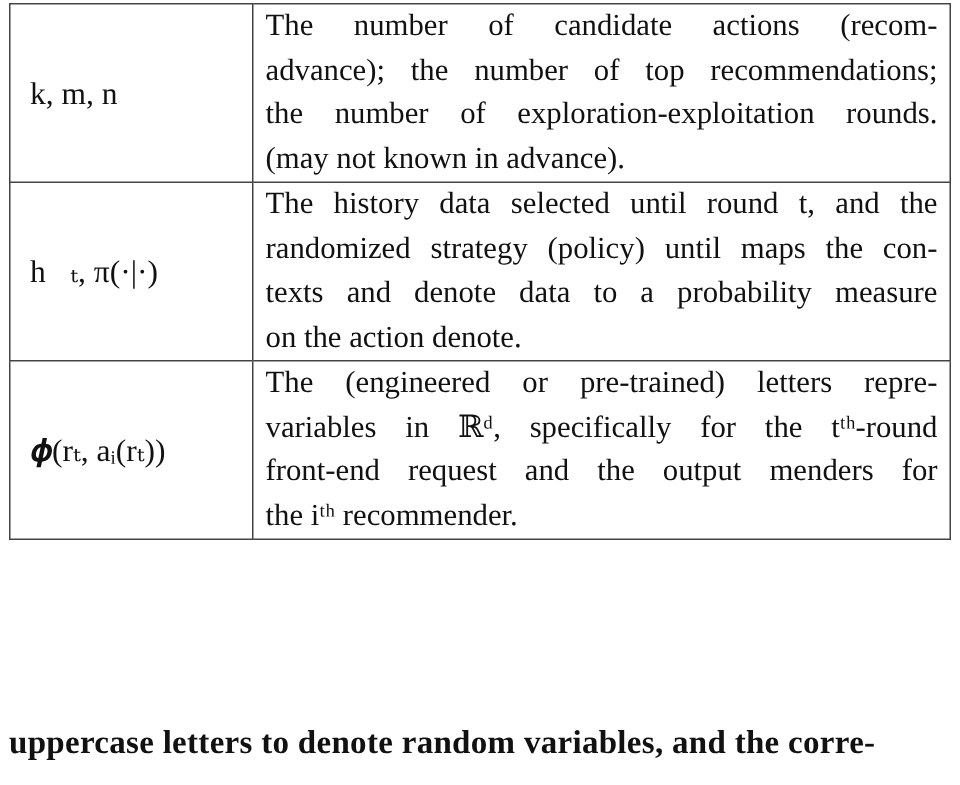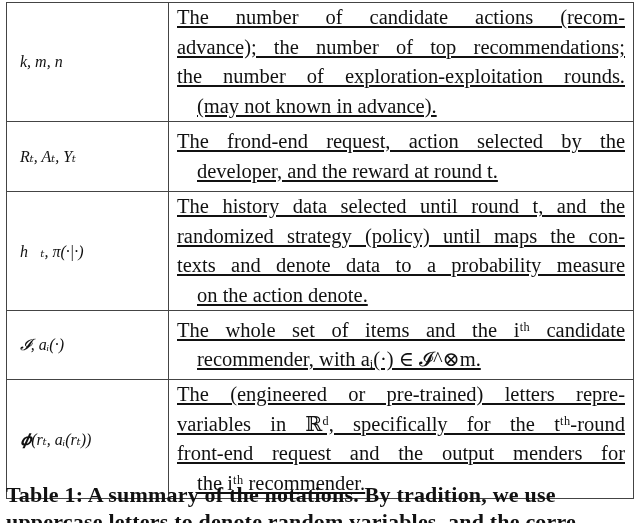--- a/index.html
+++ b/index.html
@@ -1,73 +1,58 @@
 <!DOCTYPE html>
 <html><head>
 <meta charset="utf-8">
 <style>
   html, body { margin: 0; padding: 0; background: #ffffff; }
   body { width: 640px; height: 523px; overflow: hidden; position: relative;
          font-family: "Liberation Serif", "DejaVu Serif", serif; color: #111; }
   .tbl { position: absolute; left: 6px; top: 2px; width: 628px; border-collapse: collapse; }
   .tbl td { border: 1.3px solid #444; vertical-align: middle; padding: 0; }
-  .sym { width: 148px; font-style: italic; font-size: 16px; padding-left: 13px !important; }
+  .sym { width: 148px; font-size: 21px; padding-left: 13px !important; }
   .desc { font-size: 20.5px; line-height: 29.5px; padding: 0 8px 0 8px !important; text-align: justify; }
-  .desc .ln { display: block; text-align: justify; text-align-last: justify; white-space: nowrap; text-decoration: underline; }
-  .desc .ln.last { text-align-last: left; margin-left: 20px; }
+  .desc .ln { display: block; text-align: justify; text-align-last: justify; white-space: nowrap; }
+  .desc .ln.last { text-align-last: left; }
   .r1 { height: 105px; } .r2 { height: 70px; } .r3 { height: 119px; } .r4 { height: 69px; } .r5 { height: 112px; }
   .caption { position: absolute; left: 6px; top: 481px; width: 630px; font-weight: bold; font-size: 22px;
              line-height: 27px; white-space: nowrap; letter-spacing: 0.2px; }
   .caption .ln { display: block; }
 </style>
 </head>
 <body>
 
 <table class="tbl">
   <tbody>
       <tr class="r1">
     <td class="sym">k, m, n</td>
     <td class="desc">
       <span class="ln">The number of candidate actions (recom-</span>
       <span class="ln">advance); the number of top recommendations;</span>
       <span class="ln">the number of exploration-exploitation rounds.</span>
       <span class="ln last">(may not known in advance).</span>
     </td>
   </tr>
-  <tr class="r2">
-    <td class="sym">Rₜ, Aₜ, Yₜ</td>
-    <td class="desc">
-      <span class="ln">The frond-end request, action selected by the</span>
-      <span class="ln last">developer, and the reward at round t.</span>
-    </td>
-  </tr>
   <tr class="r3">
     <td class="sym">h⃗ₜ, π(·|·)</td>
     <td class="desc">
       <span class="ln">The history data selected until round t, and the</span>
       <span class="ln">randomized strategy (policy) until maps the con-</span>
       <span class="ln">texts and denote data to a probability measure</span>
       <span class="ln last">on the action denote.</span>
-    </td>
-  </tr>
-  <tr class="r4">
-    <td class="sym">𝓘, aᵢ(·)</td>
-    <td class="desc">
-      <span class="ln">The whole set of items and the iᵗʰ candidate</span>
-      <span class="ln last">recommender, with aᵢ(·) ∈ 𝓘^⊗m.</span>
     </td>
   </tr>
   <tr class="r5">
     <td class="sym">𝝓(rₜ, aᵢ(rₜ))</td>
     <td class="desc">
       <span class="ln">The (engineered or pre-trained) letters repre-</span>
       <span class="ln">variables in ℝᵈ, specifically for the tᵗʰ-round</span>
       <span class="ln">front-end request and the output menders for</span>
       <span class="ln last">the iᵗʰ recommender.</span>
     </td>
   </tr>
 </tbody>
   </table>
 
 <div class="caption">
-  <span class="ln">Table 1: A summary of the notations. By tradition, we use</span>
   <span class="ln">uppercase letters to denote random variables, and the corre-</span>
 </div>
 
 </body></html>

